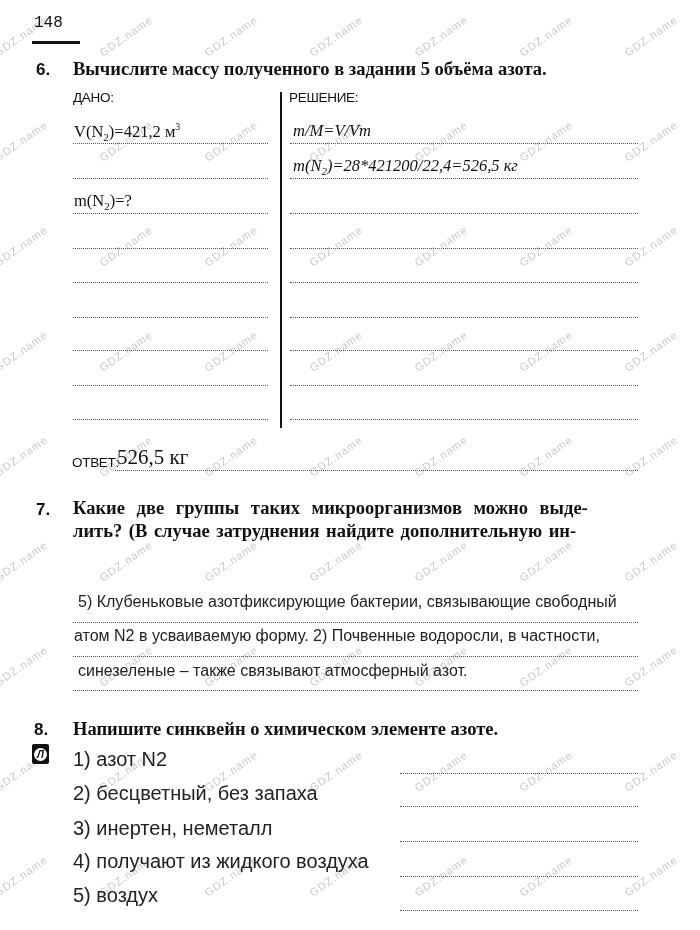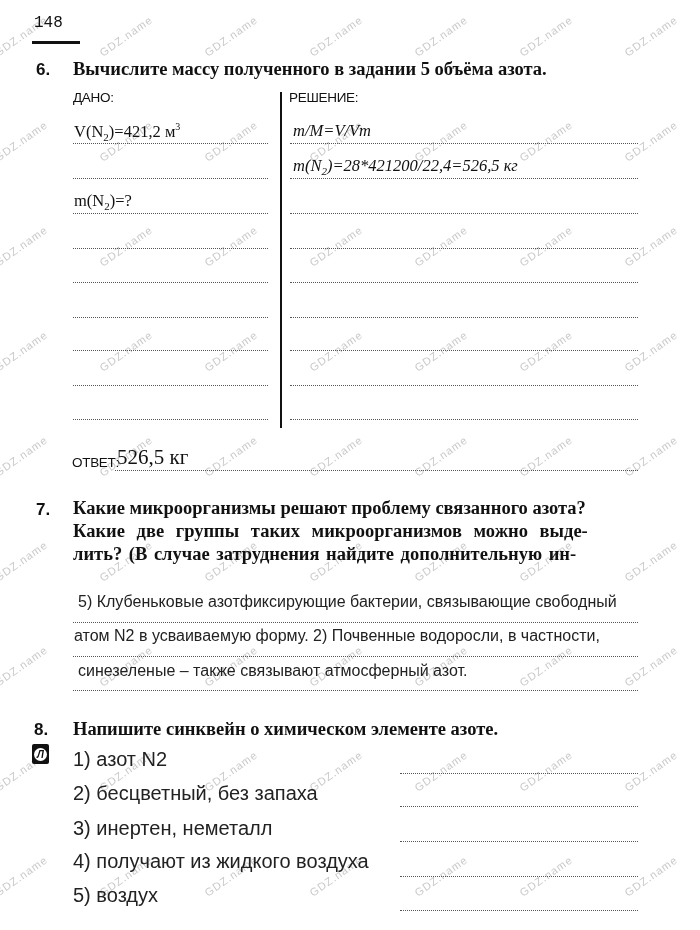--- a/index.html
+++ b/index.html
@@ -135,21 +135,20 @@
 <div class="abs dotline" style="left:290px; top:350px; width:348px;"></div>
 <div class="abs dotline" style="left:290px; top:385px; width:348px;"></div>
 <div class="abs dotline" style="left:290px; top:419px; width:348px;"></div>
 
 <div class="abs label-caps" style="left:72px; top:455px;">ОТВЕТ:</div>
 <div class="abs answer-val" style="left:117px; top:445px;">526,5 кг</div>
 <div class="abs dotline" style="left:115px; top:470px; width:523px;"></div>
 
 <div class="abs task-num" style="left:36px; top:500px;">7.</div>
 <div class="abs task-text" style="left:73px; top:497px; width:600px;">
-  <div>Какие микроорганизмы решают проблему связанного азота?</div>
   <div style="word-spacing:7px;">Какие две группы таких микроорганизмов можно выде-</div>
   <div style="word-spacing:2px;">лить? (В случае затруднения найдите дополнительную ин-</div>
 </div>
 
 <div class="abs hw-answer" style="left:78px; top:593px;">5) Клубеньковые азотфиксирующие бактерии, связывающие свободный</div>
 <div class="abs dotline" style="left:73px; top:622px; width:565px;"></div>
 <div class="abs hw-answer" style="left:74px; top:627px;">атом N2 в усваиваемую форму. 2) Почвенные водоросли, в частности,</div>
 <div class="abs dotline" style="left:73px; top:656px; width:565px;"></div>
 <div class="abs hw-answer" style="left:78px; top:662px;text-align:center;">синезеленые – также связывают атмосферный азот.</div>
 <div class="abs dotline" style="left:73px; top:690px; width:565px;"></div>

